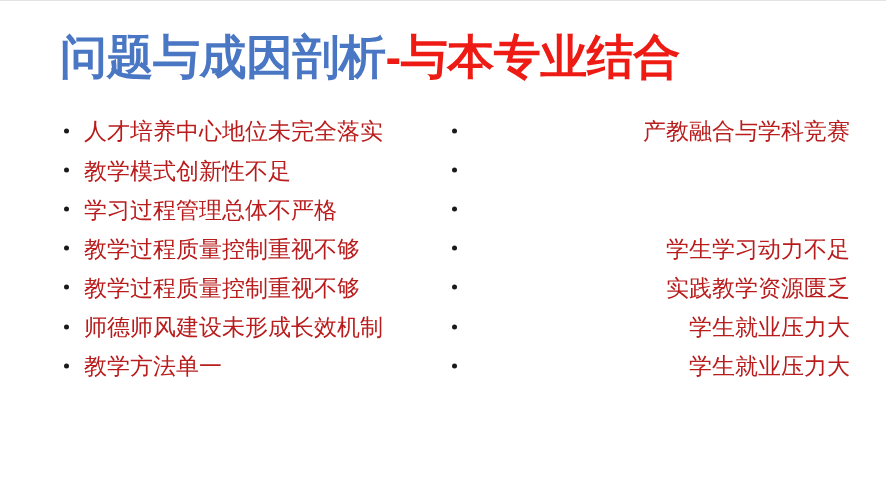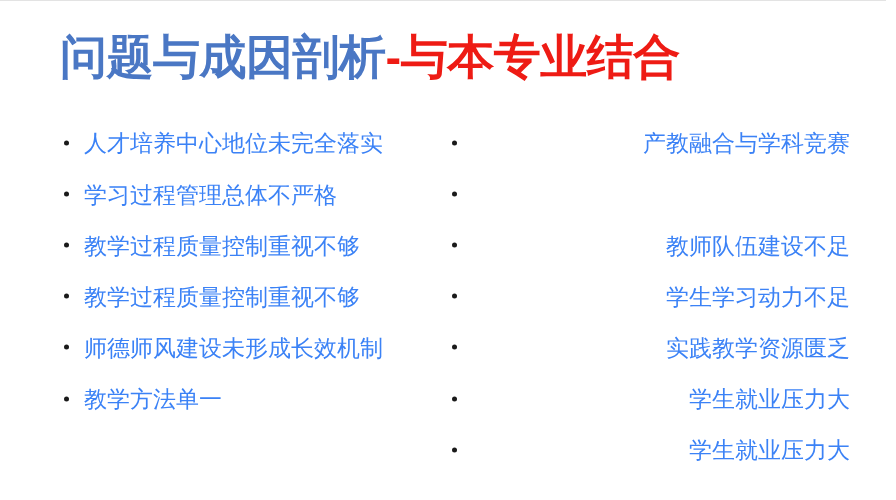--- a/index.html
+++ b/index.html
@@ -65,23 +65,22 @@
     list-style: none;
     margin: 0;
     padding: 0;
   }
   .bullet-item {
     position: relative;
     height: 39.2px;
     line-height: 39.2px;
     padding-left: 22px;
     font-size: 23px;
-    color: #3b82f6;
+    color: #b91c1c;
     white-space: nowrap;
-    margin-top: 12px;
   }
   .bullet-marker {
     position: absolute;
     left: 2px;
     top: 50%;
     transform: translateY(-50%);
     width: 5px;
     height: 5px;
     border-radius: 50%;
     background: #1a1a1a;
@@ -103,20 +102,24 @@
   <div class="bullet-columns">
 
     <div class="bullet-column" id="column-left">
       <ul class="bullet-list">
         <li class="bullet-item">
           <span class="bullet-marker"></span>
           <span class="bullet-text">人才培养中心地位未完全落实</span>
         </li>
         <li class="bullet-item">
           <span class="bullet-marker"></span>
+          <span class="bullet-text">教学模式创新性不足</span>
+        </li>
+        <li class="bullet-item">
+          <span class="bullet-marker"></span>
           <span class="bullet-text">学习过程管理总体不严格</span>
         </li>
         <li class="bullet-item">
           <span class="bullet-marker"></span>
           <span class="bullet-text">教学过程质量控制重视不够</span>
         </li>
         <li class="bullet-item">
           <span class="bullet-marker"></span>
           <span class="bullet-text">教学过程质量控制重视不够</span>
         </li>
@@ -135,21 +138,20 @@
       <ul class="bullet-list">
         <li class="bullet-item">
           <span class="bullet-marker"></span>
           <span class="bullet-text">产教融合与学科竞赛</span>
         </li>
         <li class="bullet-item">
           <span class="bullet-marker"></span>
         </li>
         <li class="bullet-item">
           <span class="bullet-marker"></span>
-          <span class="bullet-text">教师队伍建设不足</span>
         </li>
         <li class="bullet-item">
           <span class="bullet-marker"></span>
           <span class="bullet-text">学生学习动力不足</span>
         </li>
         <li class="bullet-item">
           <span class="bullet-marker"></span>
           <span class="bullet-text">实践教学资源匮乏</span>
         </li>
         <li class="bullet-item">

